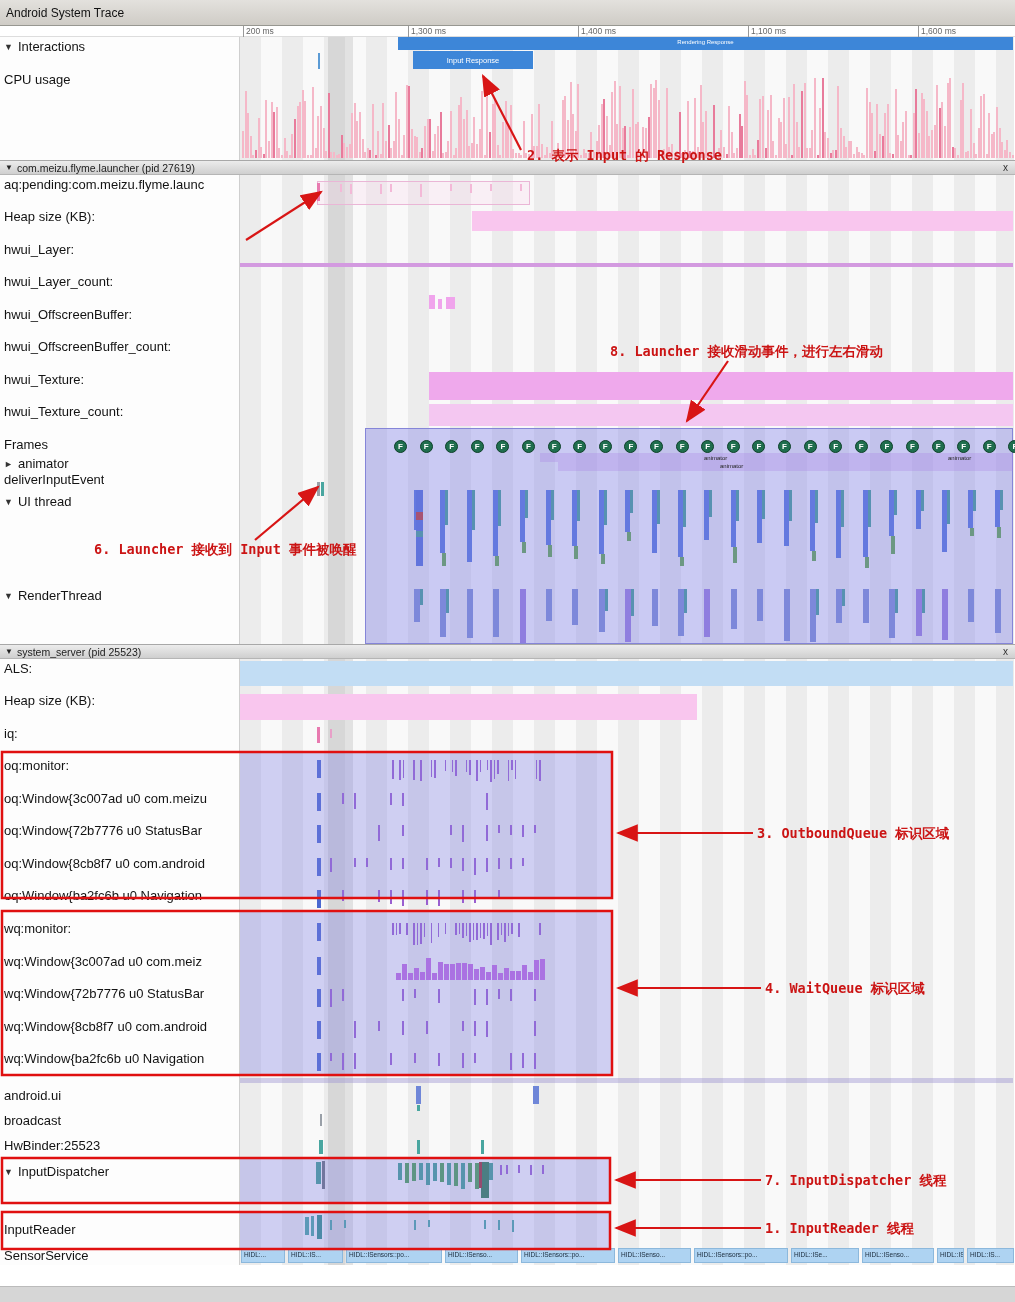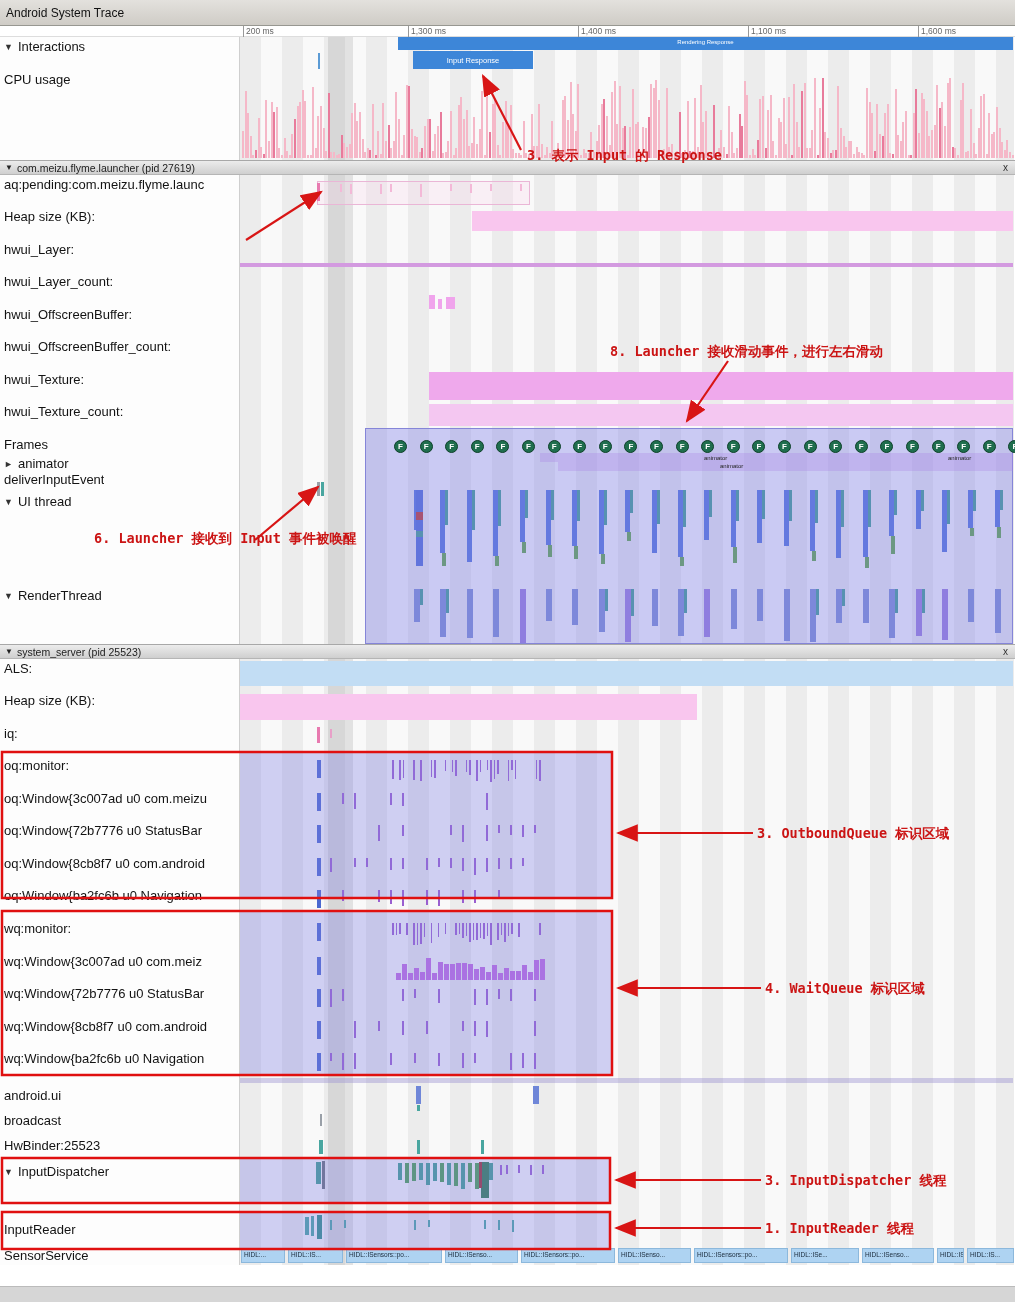--- a/index.html
+++ b/index.html
@@ -853,26 +853,26 @@
     <line x1="246" y1="240" x2="321" y2="192" stroke="#d81515" stroke-width="2.2" marker-end="url(#ah)"></line>
     <line x1="728" y1="361" x2="687" y2="421" stroke="#d81515" stroke-width="2.2" marker-end="url(#ah)"></line>
     <line x1="255" y1="540" x2="318" y2="487" stroke="#d81515" stroke-width="2.2" marker-end="url(#ah)"></line>
     <line x1="753" y1="833" x2="618" y2="833" stroke="#d81515" stroke-width="2.2" marker-end="url(#ah)"></line>
     <line x1="761" y1="988" x2="618" y2="988" stroke="#d81515" stroke-width="2.2" marker-end="url(#ah)"></line>
     <line x1="761" y1="1180" x2="616" y2="1180" stroke="#d81515" stroke-width="2.2" marker-end="url(#ah)"></line>
     <line x1="761" y1="1228" x2="616" y2="1228" stroke="#d81515" stroke-width="2.2" marker-end="url(#ah)"></line>
   </svg>
 
 <div id="annots">
-    <div class="annotation" style="left: 527px; top: 147px;">3. 表示 Input 的 Response</div>
+    <div class="annotation" style="left: 527px; top: 147px;">2. 表示 Input 的 Response</div>
     <div class="annotation" style="left: 610px; top: 343px;">8. Launcher 接收滑动事件，进行左右滑动</div>
-    <div class="annotation" style="left: 94px; top: 530px;">6. Launcher 接收到 Input 事件被唤醒</div>
+    <div class="annotation" style="left: 94px; top: 541px;">6. Launcher 接收到 Input 事件被唤醒</div>
     <div class="annotation" style="left: 757px; top: 825px;">3. OutboundQueue 标识区域</div>
     <div class="annotation" style="left: 765px; top: 980px;">4. WaitQueue 标识区域</div>
-    <div class="annotation" style="left: 765px; top: 1172px;">3. InputDispatcher 线程</div>
+    <div class="annotation" style="left: 765px; top: 1172px;">7. InputDispatcher 线程</div>
     <div class="annotation" style="left: 765px; top: 1220px;">1. InputReader 线程</div>
   </div>
 
 <div class="topbar">
   <span class="app-title">Android System Trace</span>
 </div>
 
 <div class="ruler" id="ruler">
     <div class="tick" style="left: 243px;">200 ms</div>
     <div class="tick" style="left: 408px;">1,300 ms</div>

